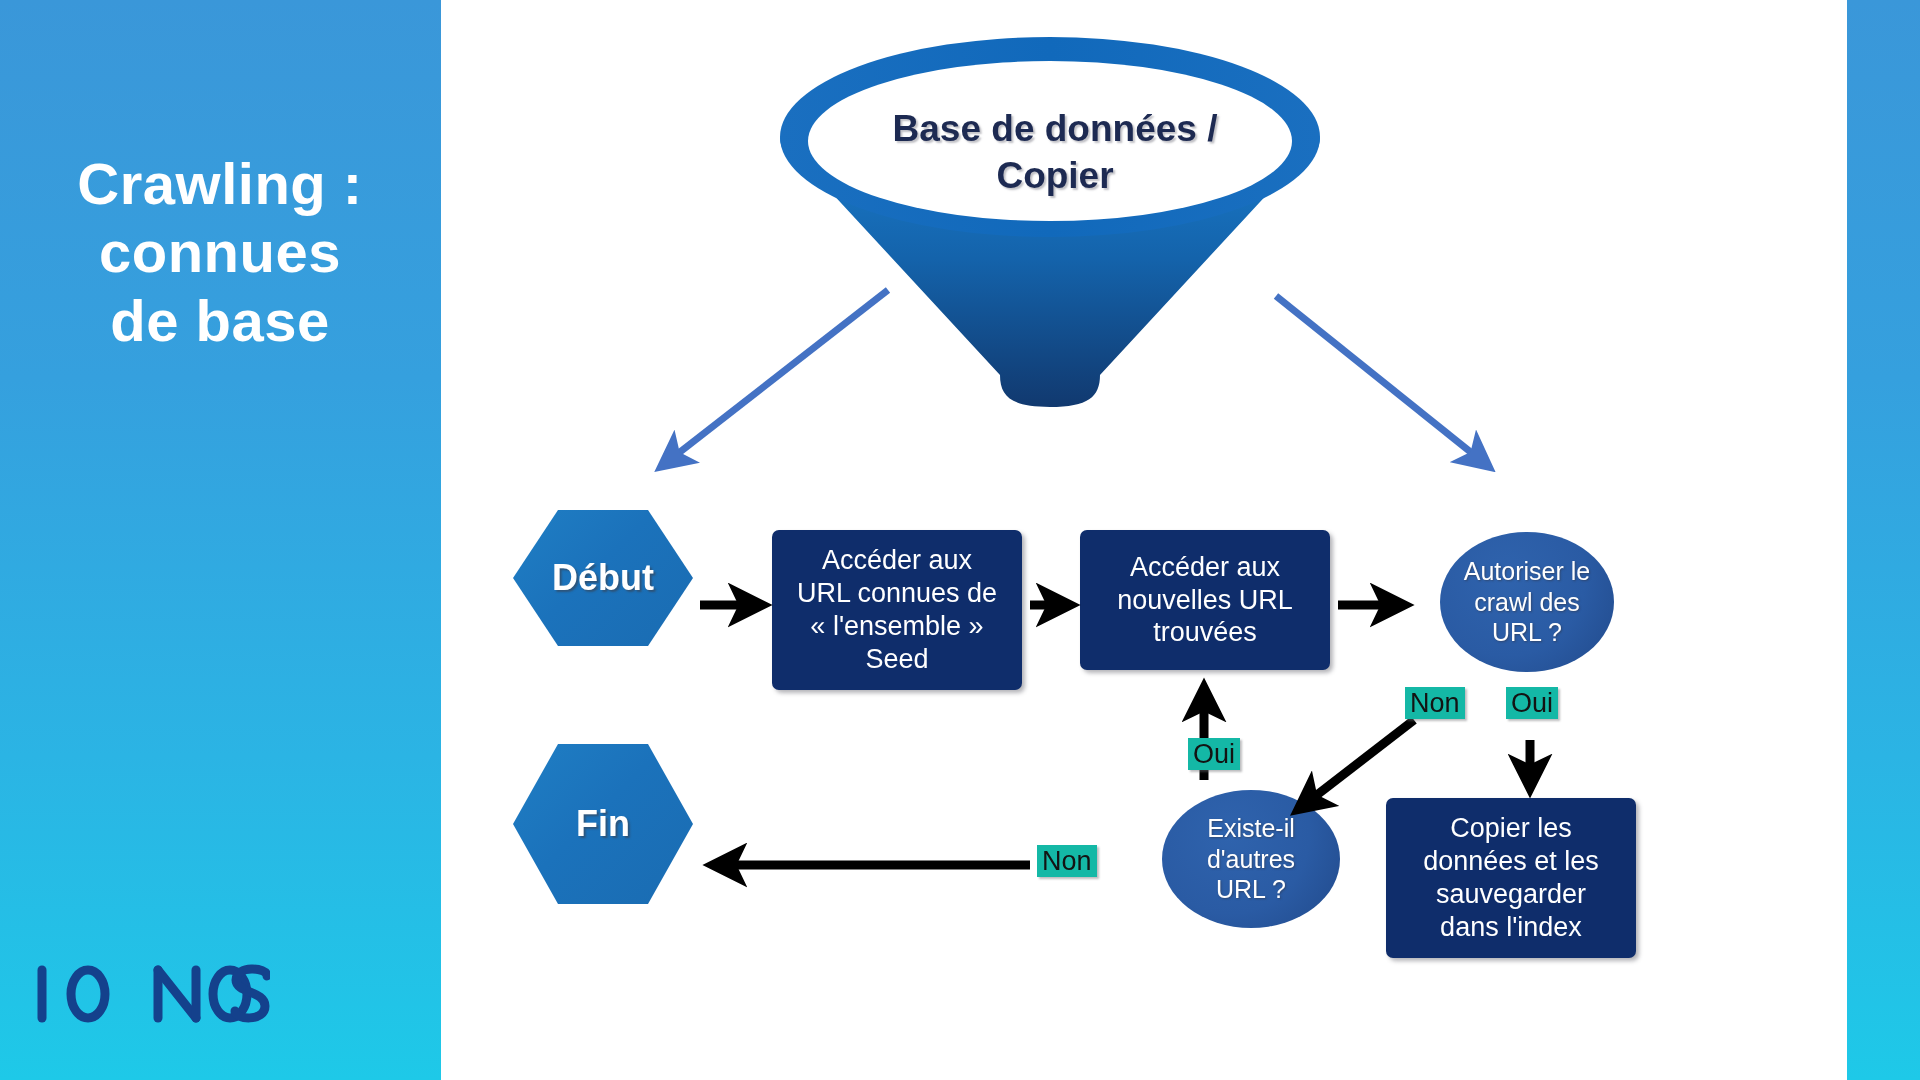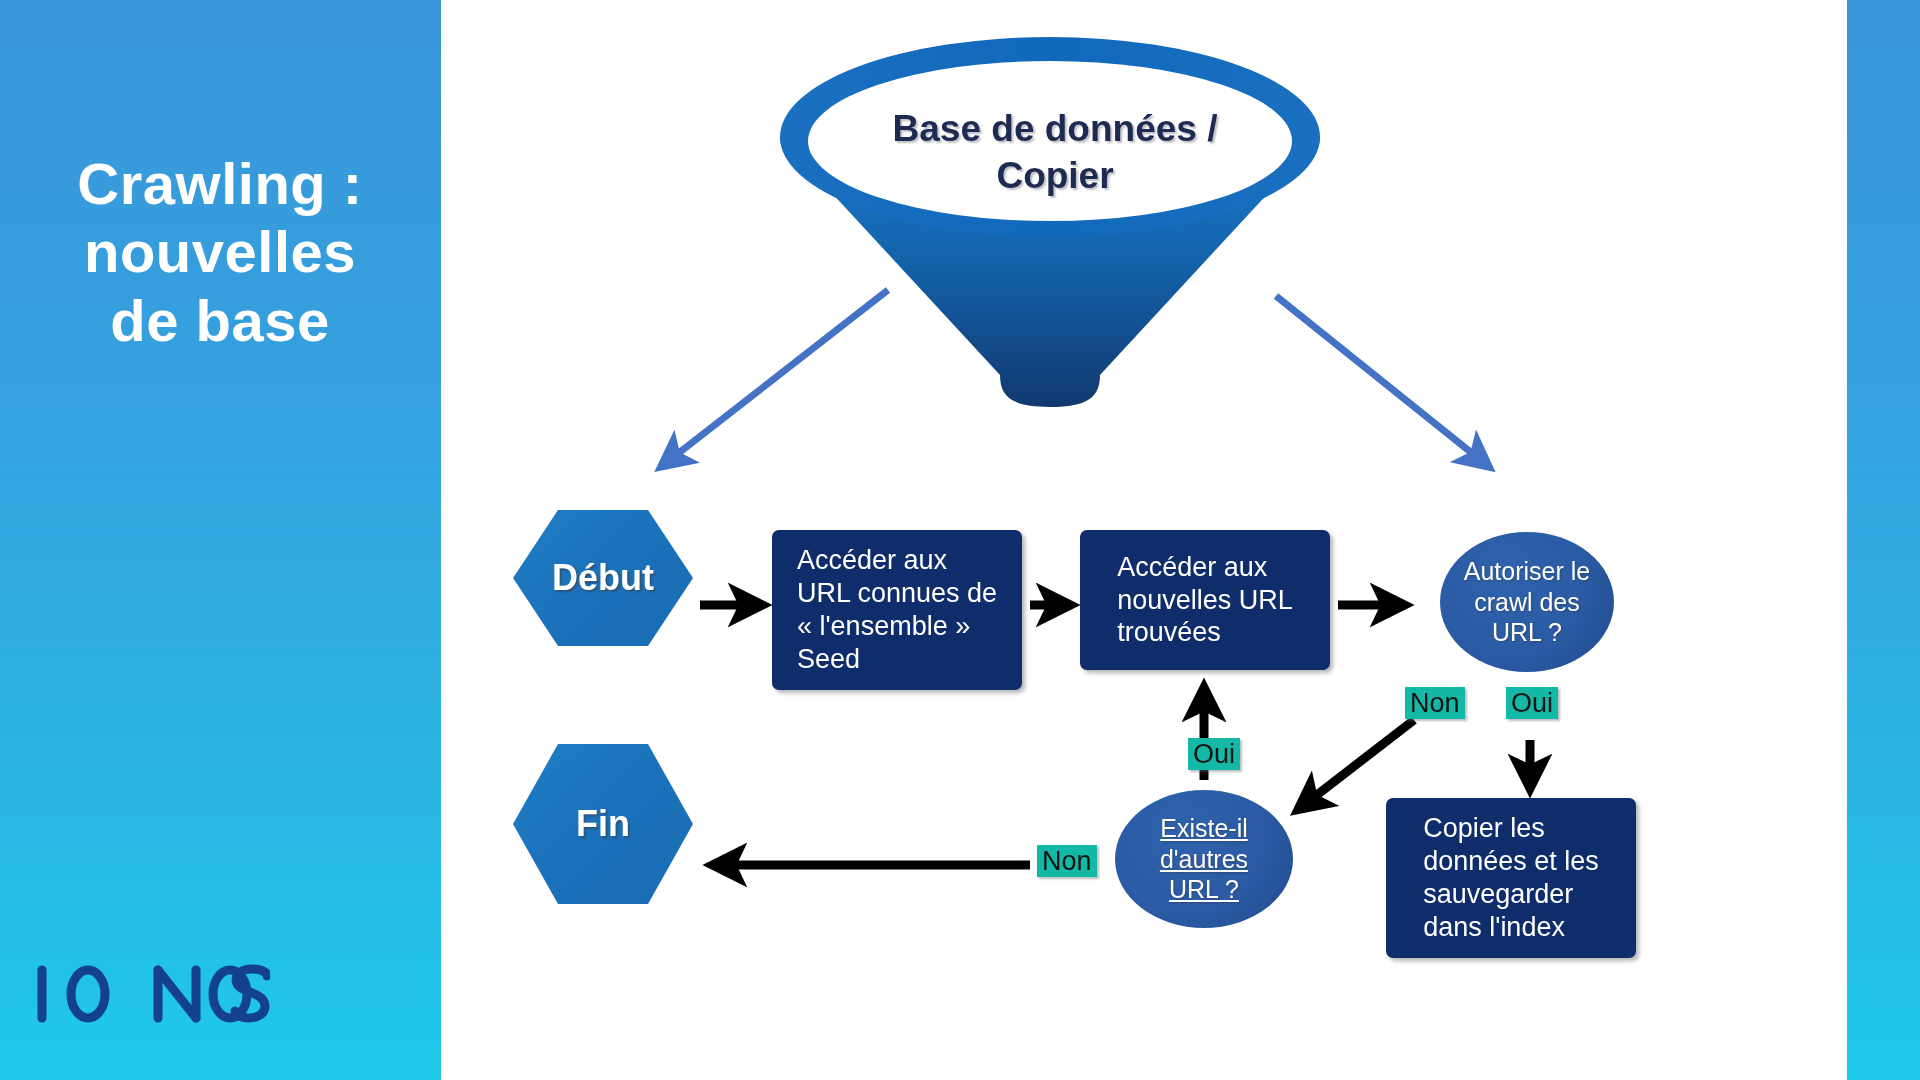--- a/index.html
+++ b/index.html
@@ -69,20 +69,21 @@
     text-shadow: 2px 2px 2px rgba(60,60,70,0.55);
   }
   .navybox {
     position: absolute;
     display: flex; align-items: center; justify-content: center;
     background: #0f2d6b;
     border-radius: 7px;
     color: #ffffff;
     font-size: 27px;
     line-height: 1.22;
+    text-align: center;
     white-space: pre-line;
     box-shadow: 3px 3px 4px rgba(90,90,100,0.45);
   }
   .decision {
     position: absolute;
     display: flex; align-items: center; justify-content: center;
     border-radius: 50%;
     background: radial-gradient(circle at 38% 32%, #2f63ad 0%, #2a5ba4 55%, #21498a 100%);
     color: #ffffff;
     font-size: 25px;
@@ -102,21 +103,21 @@
   }
   .arrow-svg { position: absolute; overflow: visible; }
 </style>
 </head>
 <body>
 
 <div id="slide">
 
   <div class="side-panel" id="sidebar-left">
     <div id="slide-title">Crawling :
-nouvelles
+connues
 de base</div>
 
     <svg id="ionos-logo" viewBox="0 0 240 70">
       <g fill="none" stroke="#14418c" stroke-width="9" stroke-linecap="round">
         <line x1="12" y1="10" x2="12" y2="58"></line>
         <line x1="128" y1="10" x2="128" y2="58"></line>
         <line x1="128" y1="10" x2="166" y2="58"></line>
         <line x1="166" y1="10" x2="166" y2="58"></line>
       </g>
       <ellipse cx="58" cy="34" rx="17" ry="24" fill="none" stroke="#14418c" stroke-width="9"></ellipse>
@@ -197,21 +198,21 @@
 URL ?</span>
   </div>
 
   <div class="navybox" style="left:1386px; top:798px; width:250px; height:160px;">
     <span>Copier les
 données et les
 sauvegarder
 dans l'index</span>
   </div>
 
-  <div class="decision" style="left:1115px; top:790px; width:178px; height:138px;text-decoration:underline;">
+  <div class="decision" style="left:1162px; top:790px; width:178px; height:138px;">
     <span>Existe-il
 d'autres
 URL ?</span>
   </div>
 
   <div class="hexagon" style="left:513px; top:744px; width:180px; height:160px;">
     <span>Fin</span>
   </div>
 
   <svg class="arrow-svg" style="left:0; top:0; width:1920px; height:1080px;">

